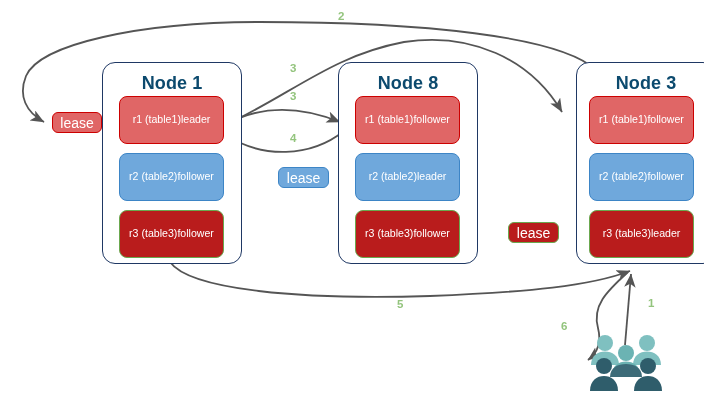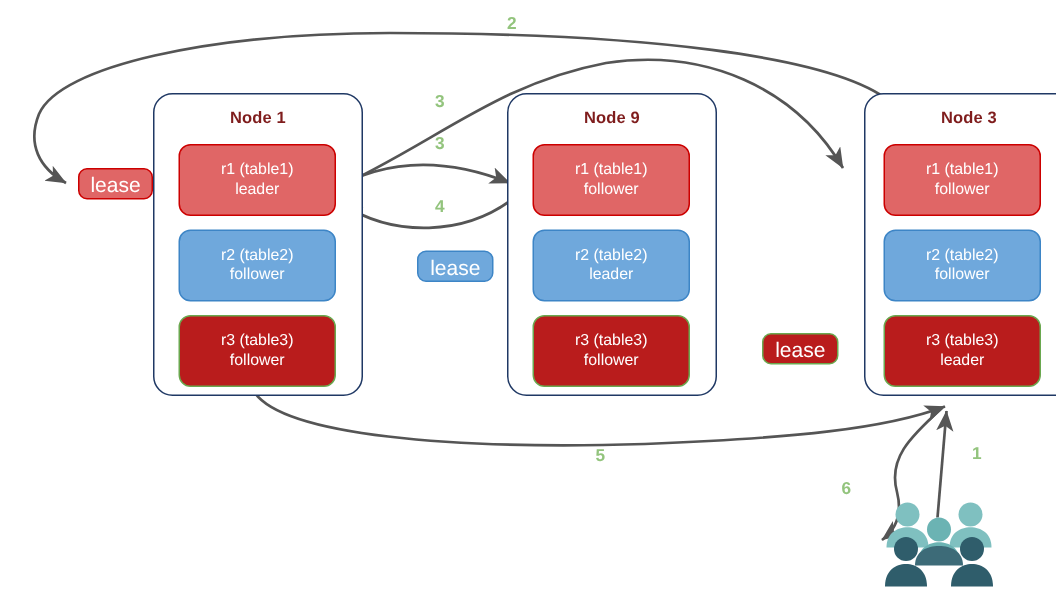--- a/index.html
+++ b/index.html
@@ -34,36 +34,36 @@
     border: 1.6px solid #1f3864;
     border-radius: 13px;
     z-index: 5;
   }
   .node-title {
     position: absolute;
     left: 0;
     right: 0;
     top: 10px;
     text-align: center;
-    font-size: 11px;
+    font-size: 18px;
     font-weight: bold;
-    color: #7f1d1d;
+    color: #0c4a6e;
     letter-spacing: 0.1px;
   }
   
   .replica {
     position: absolute;
     box-sizing: border-box;
     border-radius: 8px;
     color: #ffffff;
     font-size: 10.6px;
     line-height: 13.4px;
     text-align: center;
     display: flex;
-    flex-direction: column;
+    flex-direction: row;
     align-items: center;
     justify-content: center;
     border-width: 1.4px;
     border-style: solid;
     z-index: 6;
   }
   .replica .ln { display: block; white-space: nowrap; }
   .c-red   { background: #e06666; border-color: #cc0000; }
   .c-blue  { background: #6fa8dc; border-color: #3d85c6; }
   .c-green { background: #b91c1c; border-color: #6aa84f; }
@@ -137,21 +137,21 @@
   <div class="replica c-blue" style="left:119px; top:153px; width:105px; height:48px;">
     <span class="ln">r2 (table2)</span>
     <span class="ln">follower</span>
   </div>
   <div class="replica c-green" style="left:119px; top:210px; width:105px; height:48px;">
     <span class="ln">r3 (table3)</span>
     <span class="ln">follower</span>
   </div>
 
   <div class="node" style="left:338px; top:62px; width:140px; height:202px;">
-    <div class="node-title">Node 9</div>
+    <div class="node-title">Node 8</div>
   </div>
   <div class="replica c-red" style="left:355px; top:96px; width:105px; height:48px;">
     <span class="ln">r1 (table1)</span>
     <span class="ln">follower</span>
   </div>
   <div class="replica c-blue" style="left:355px; top:153px; width:105px; height:48px;">
     <span class="ln">r2 (table2)</span>
     <span class="ln">leader</span>
   </div>
   <div class="replica c-green" style="left:355px; top:210px; width:105px; height:48px;">

